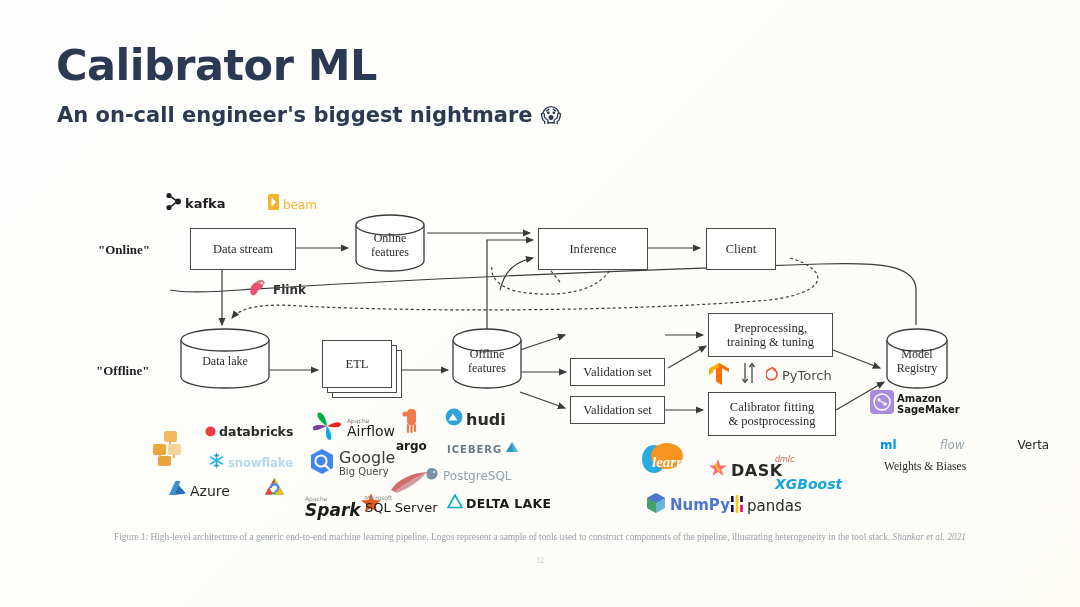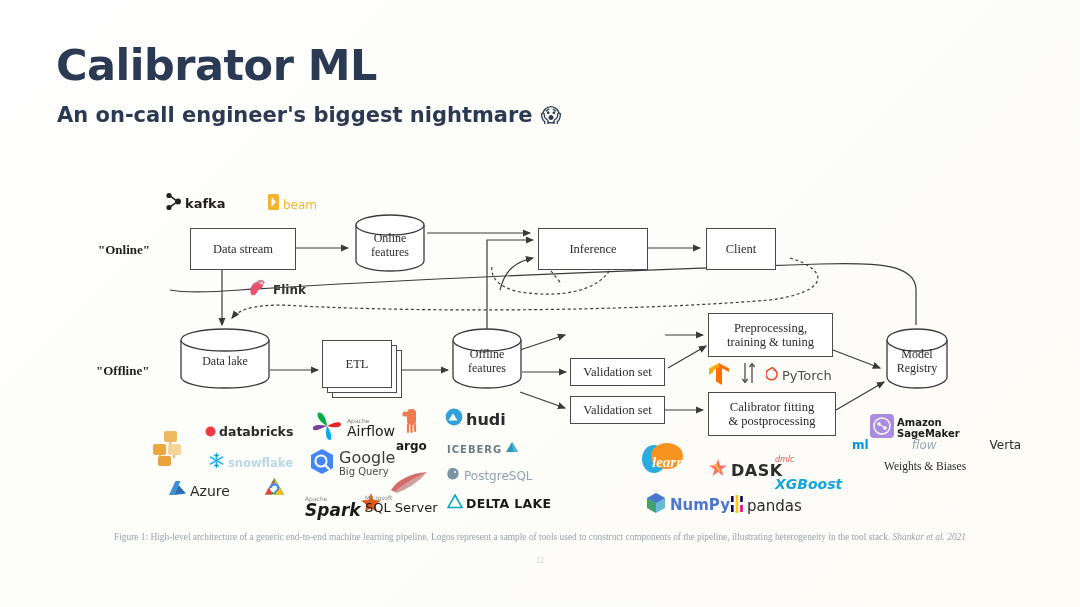--- a/index.html
+++ b/index.html
@@ -444,21 +444,21 @@
     <div class="logo" style="left:447px; top:270px;">
       <span class="lt" style="font-size:10px; letter-spacing:1px; color:#6a7c88;">ICEBERG</span>
       <span class="mark">
         <svg width="14" height="14" viewBox="0 0 14 14">
           <path d="M7,1 L13,11 L1,11 z" fill="#2596be"></path>
           <path d="M7,1 L13,11 L8,11 z" fill="#4fb3d4"></path>
         </svg>
       </span>
     </div>
 
-    <div class="logo" style="left:445px; top:296px;">
+    <div class="logo" style="left:424px; top:296px;">
       <span class="mark">
         <svg width="16" height="16" viewBox="0 0 16 16">
           <path d="M3,11 C1.5,7 3,2.5 7,2 C11,1.6 14,4 13.6,8 C13.3,11.4 10,14 7,13.4 C5,13 3.6,12.4 3,11 z" fill="#7c93a6"></path>
           <circle cx="10" cy="6" r="0.9" fill="#fff"></circle>
         </svg>
       </span>
       <span class="lt" style="font-size:12px; color:#8fa3b0; font-weight:normal;">PostgreSQL</span>
     </div>
 
     <div class="logo" style="left:447px; top:324px;">
@@ -542,37 +542,37 @@
           <rect x="1" y="2" width="2.6" height="6" fill="#130754"></rect>
           <rect x="1" y="11" width="2.6" height="7" fill="#130754"></rect>
           <rect x="5.6" y="1" width="2.6" height="18" fill="#ffca00"></rect>
           <rect x="10.2" y="2" width="2.6" height="6" fill="#130754"></rect>
           <rect x="10.2" y="11" width="2.6" height="7" fill="#e70488"></rect>
         </svg>
       </span>
       <span class="lt" style="font-size:15px; color:#2a2a2a; font-weight:normal;">pandas</span>
     </div>
 
-    <div class="logo" style="left:870px; top:244px;">
+    <div class="logo" style="left:870px; top:220px;">
       <span class="mark">
         <svg width="24" height="24" viewBox="0 0 24 24">
           <rect x="0" y="0" width="24" height="24" rx="4" fill="#a98ce0"></rect>
           <circle cx="12" cy="12" r="8" fill="none" stroke="#fff" stroke-width="1.4"></circle>
           <circle cx="9" cy="10" r="1.8" fill="#fff"></circle>
           <circle cx="15" cy="14" r="1.8" fill="#fff"></circle>
           <path d="M10.4,11.2 L13.6,12.8" stroke="#fff" stroke-width="1.2"></path>
         </svg>
       </span>
       <span style="display:flex; flex-direction:column; line-height:1.1;">
         <span style="font-size:10px; font-weight:bold; color:#1a1a1a;">Amazon</span>
         <span style="font-size:10px; font-weight:bold; color:#1a1a1a;">SageMaker</span>
       </span>
     </div>
 
-    <div class="logo" style="left:852px; top:268px;gap:45px;">
+    <div class="logo" style="left:880px; top:268px;gap:45px;">
       <span style="font-size:12px; font-weight:bold; color:#0194e2;">ml</span>
       <span style="font-size:12px; font-style:italic; color:#9aa7b2; margin-left:-2px;">flow</span>
       <span style="font-size:12px; color:#2a2a2a; margin-left:8px;">Verta</span>
     </div>
 
     <div class="logo" style="left:884px; top:290px;">
       <span style="font-size:11.5px; color:#2a2a2a; font-family:'Liberation Serif',serif;">Weights &amp; Biases</span>
     </div>
 
   </div>

